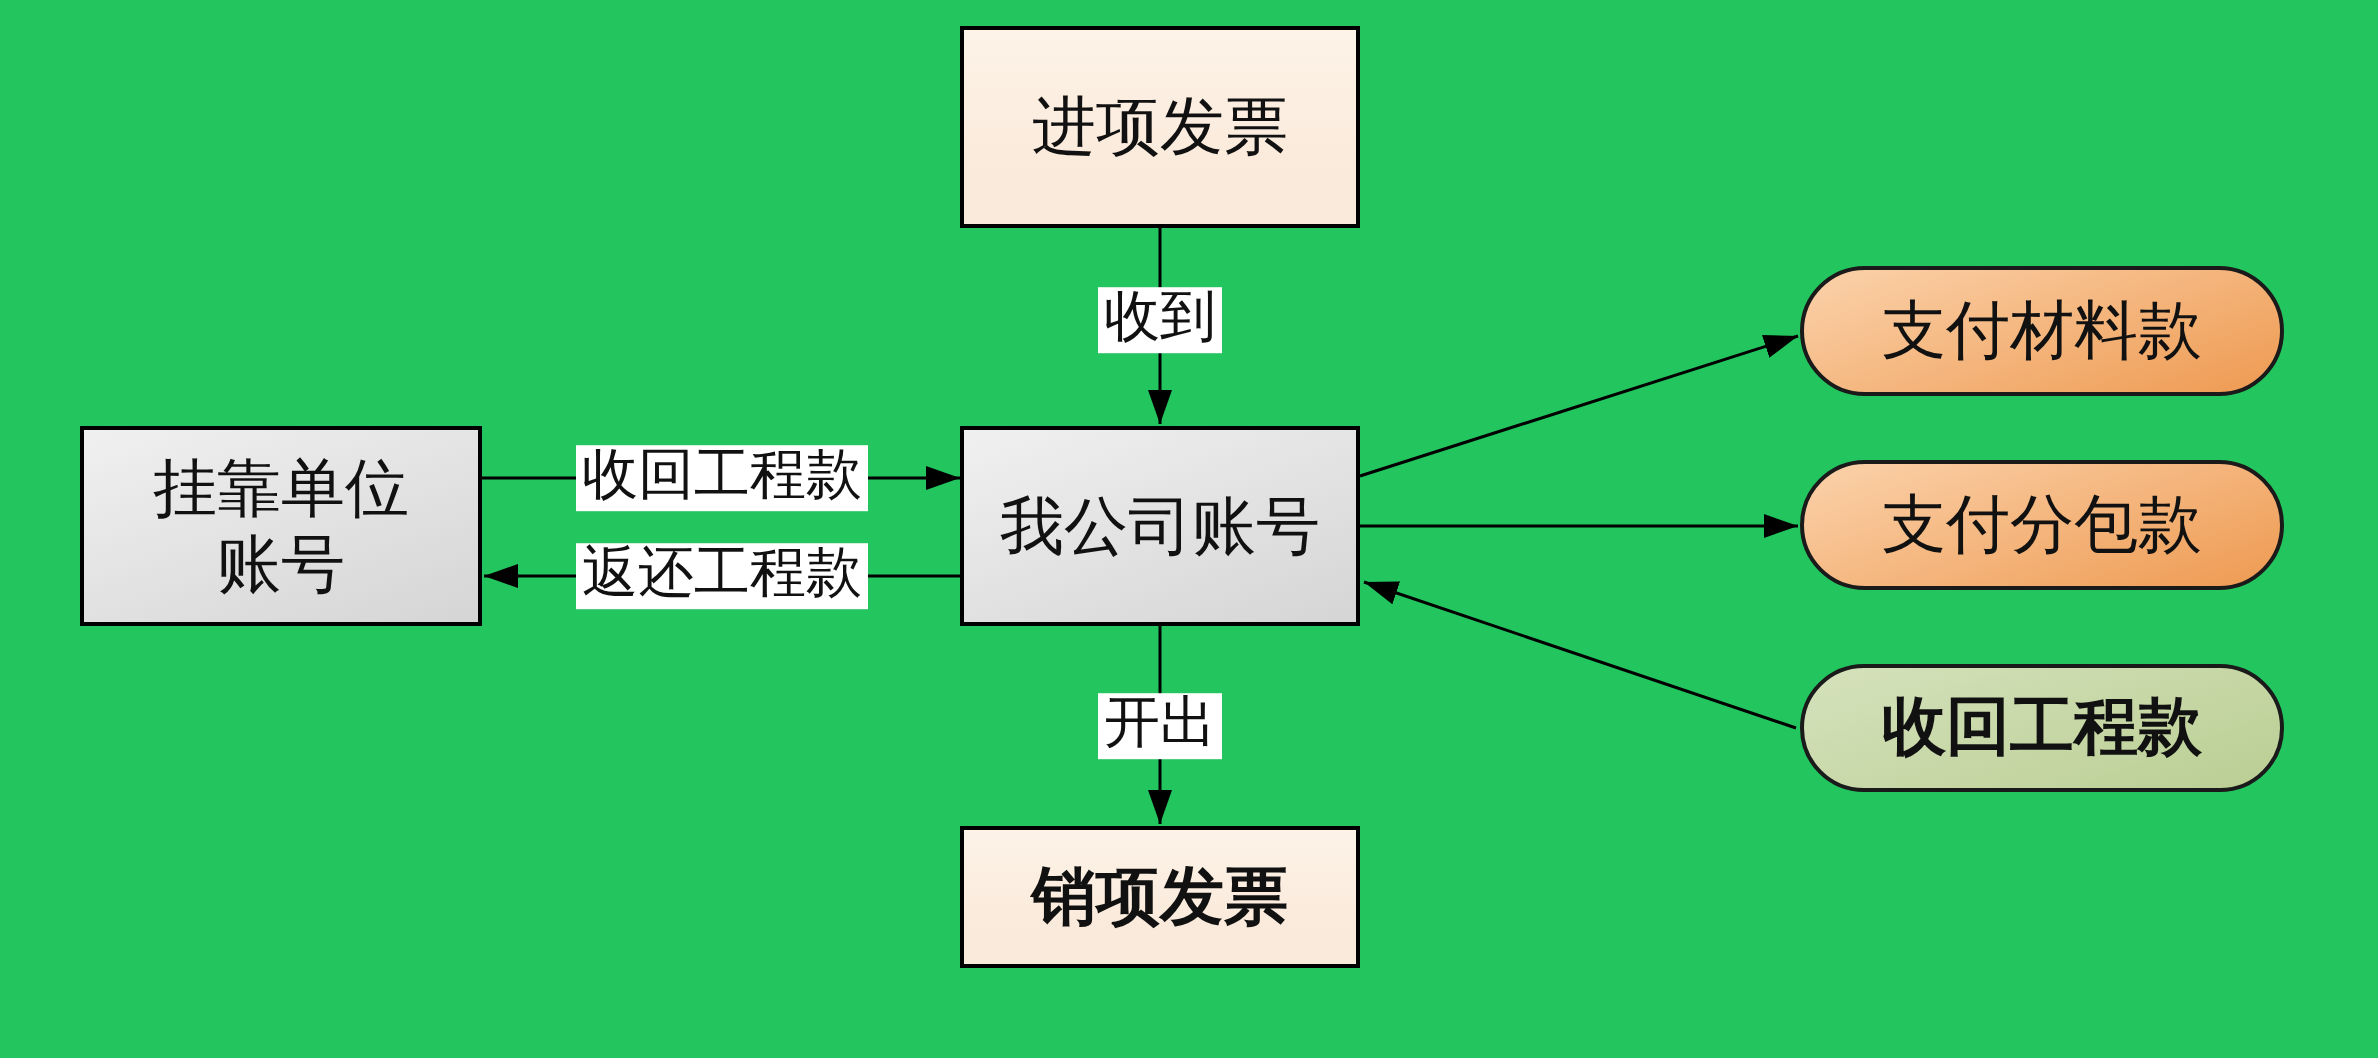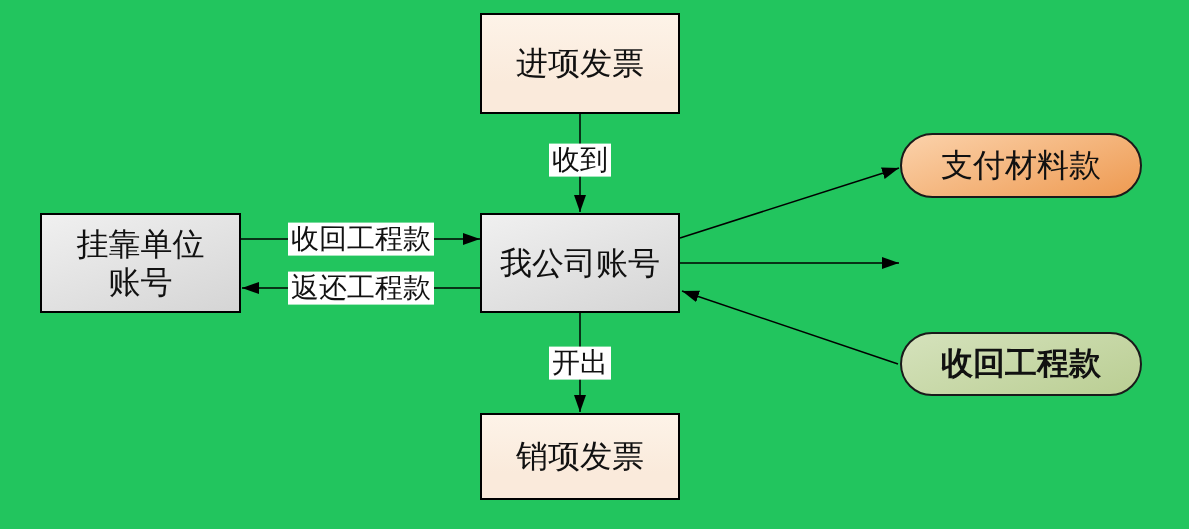--- a/index.html
+++ b/index.html
@@ -93,28 +93,31 @@
 
   <div class="node node-rect-gray" style="left:40px; top:213px; width:201px; height:100px;">
     <span>挂靠单位</span>
     <span>账号</span>
   </div>
 
   <div class="node node-rect-gray" style="left:480px; top:213px; width:200px; height:100px;">
     <span>我公司账号</span>
   </div>
 
-  <div class="node node-rect-peach" style="left:480px; top:413px; width:200px; height:87px;">
+  <div class="node node-rect-peach" style="left:480px; top:413px; width:200px; height:71px;font-weight:bold;">
     <span>销项发票</span>
   </div>
 
   <div class="pill pill-orange" style="left:900px; top:133px; width:242px; height:65px;">
     <span>支付材料款</span>
   </div>
 
+  <div class="pill pill-orange" style="left:900px; top:230px; width:242px; height:65px;">
+    <span>支付分包款</span>
+  </div>
 
   <div class="pill pill-green" style="left:900px; top:332px; width:242px; height:64px;">
     <span>收回工程款</span>
   </div>
 
   <span class="edge-label" style="left:580px; top:160px;">收到</span>
 
   <span class="edge-label" style="left:580px; top:363px;">开出</span>
 
   <span class="edge-label" style="left:361px; top:239px;">收回工程款</span>

